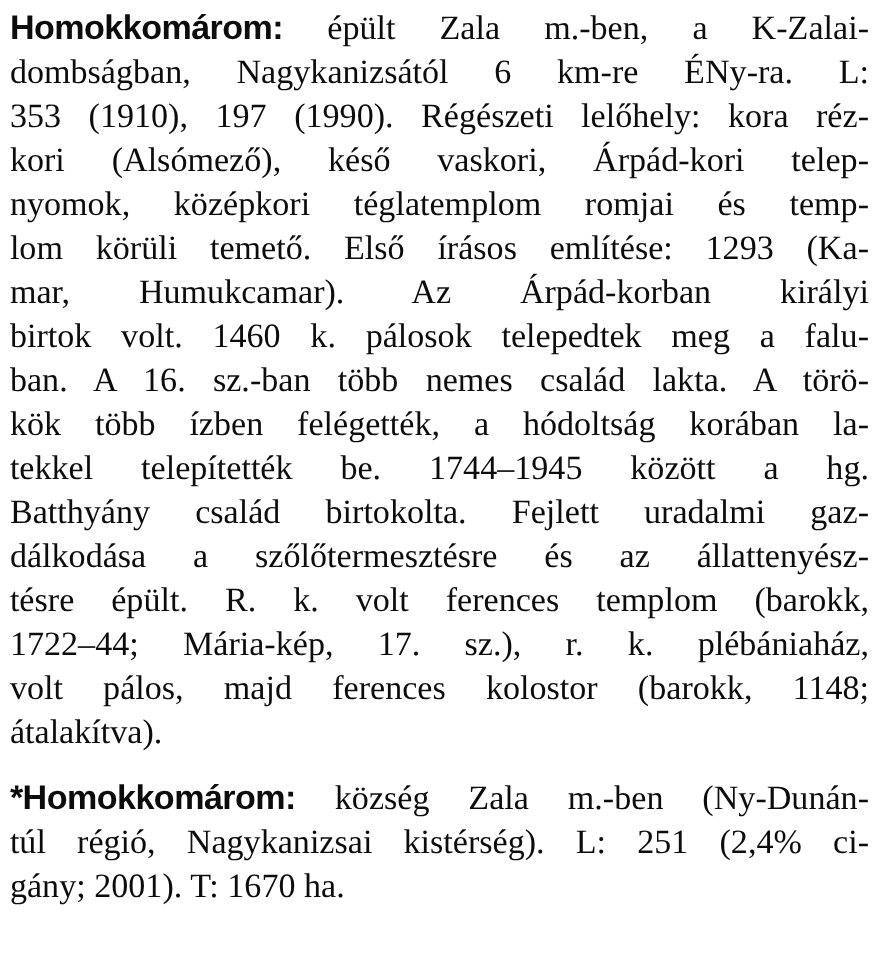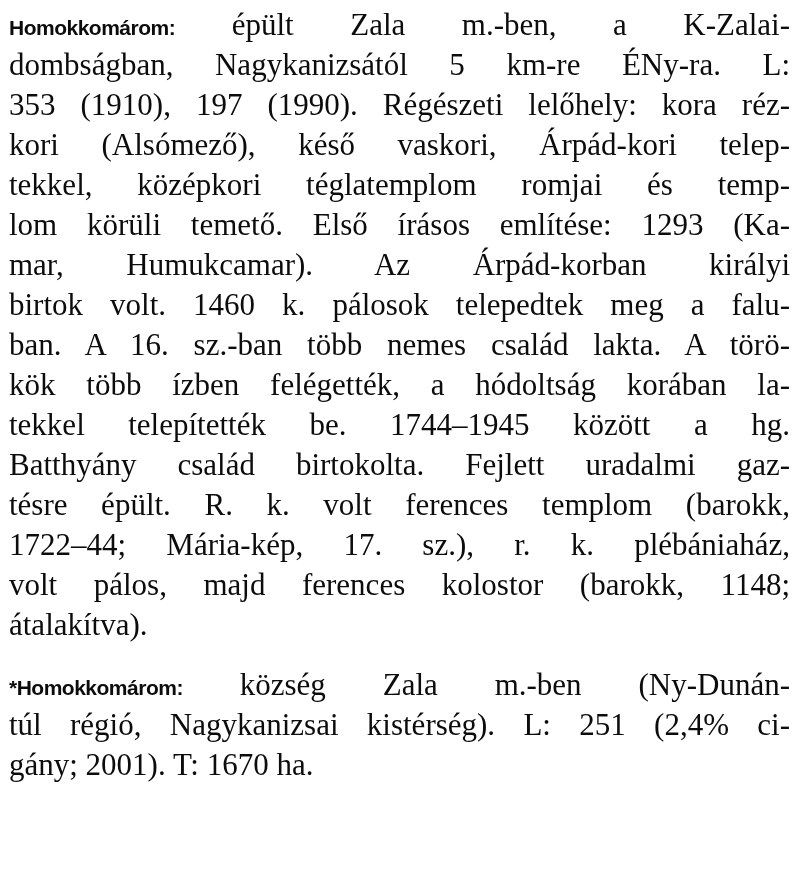--- a/index.html
+++ b/index.html
@@ -35,45 +35,46 @@
     text-align: justify;
     text-align-last: justify;
   }
   .line.last {
     text-align: right;
     text-align-last: left;
   }
   .headword {
     font-family: "Liberation Sans", sans-serif;
     font-weight: 700;
-    font-size: 21px;
+    font-size: 31px;
     letter-spacing: -0.5px;
   }
 </style>
 </head>
 <body>
 
 <div class="page">
 
   <section class="entry">
     <div class="line">
       <span class="headword">Homokkomárom:</span>
       <span>épült Zala m.-ben, a K-Zalai-</span>
     </div>
-    <div class="line">dombságban, Nagykanizsától 5 km-re ÉNy-ra. L:</div>
+    <div class="line">dombságban, Nagykanizsától 6 km-re ÉNy-ra. L:</div>
     <div class="line">353 (1910), 197 (1990). Régészeti lelőhely: kora réz-</div>
     <div class="line">kori (Alsómező), késő vaskori, Árpád-kori telep-</div>
-    <div class="line">tekkel, középkori téglatemplom romjai és temp-</div>
+    <div class="line">nyomok, középkori téglatemplom romjai és temp-</div>
     <div class="line">lom körüli temető. Első írásos említése: 1293 (Ka-</div>
     <div class="line">mar, Humukcamar). Az Árpád-korban királyi</div>
     <div class="line">birtok volt. 1460 k. pálosok telepedtek meg a falu-</div>
     <div class="line">ban. A 16. sz.-ban több nemes család lakta. A törö-</div>
     <div class="line">kök több ízben felégették, a hódoltság korában la-</div>
     <div class="line">tekkel telepítették be. 1744–1945 között a hg.</div>
     <div class="line">Batthyány család birtokolta. Fejlett uradalmi gaz-</div>
+    <div class="line">dálkodása a szőlőtermesztésre és az állattenyész-</div>
     <div class="line">tésre épült. R. k. volt ferences templom (barokk,</div>
     <div class="line">1722–44; Mária-kép, 17. sz.), r. k. plébániaház,</div>
     <div class="line">volt pálos, majd ferences kolostor (barokk, 1148;</div>
     <div class="line last">átalakítva).</div>
   </section>
 
   <section class="entry second">
     <div class="line">
       <span class="headword">*Homokkomárom:</span>
       <span>község Zala m.-ben (Ny-Dunán-</span>

